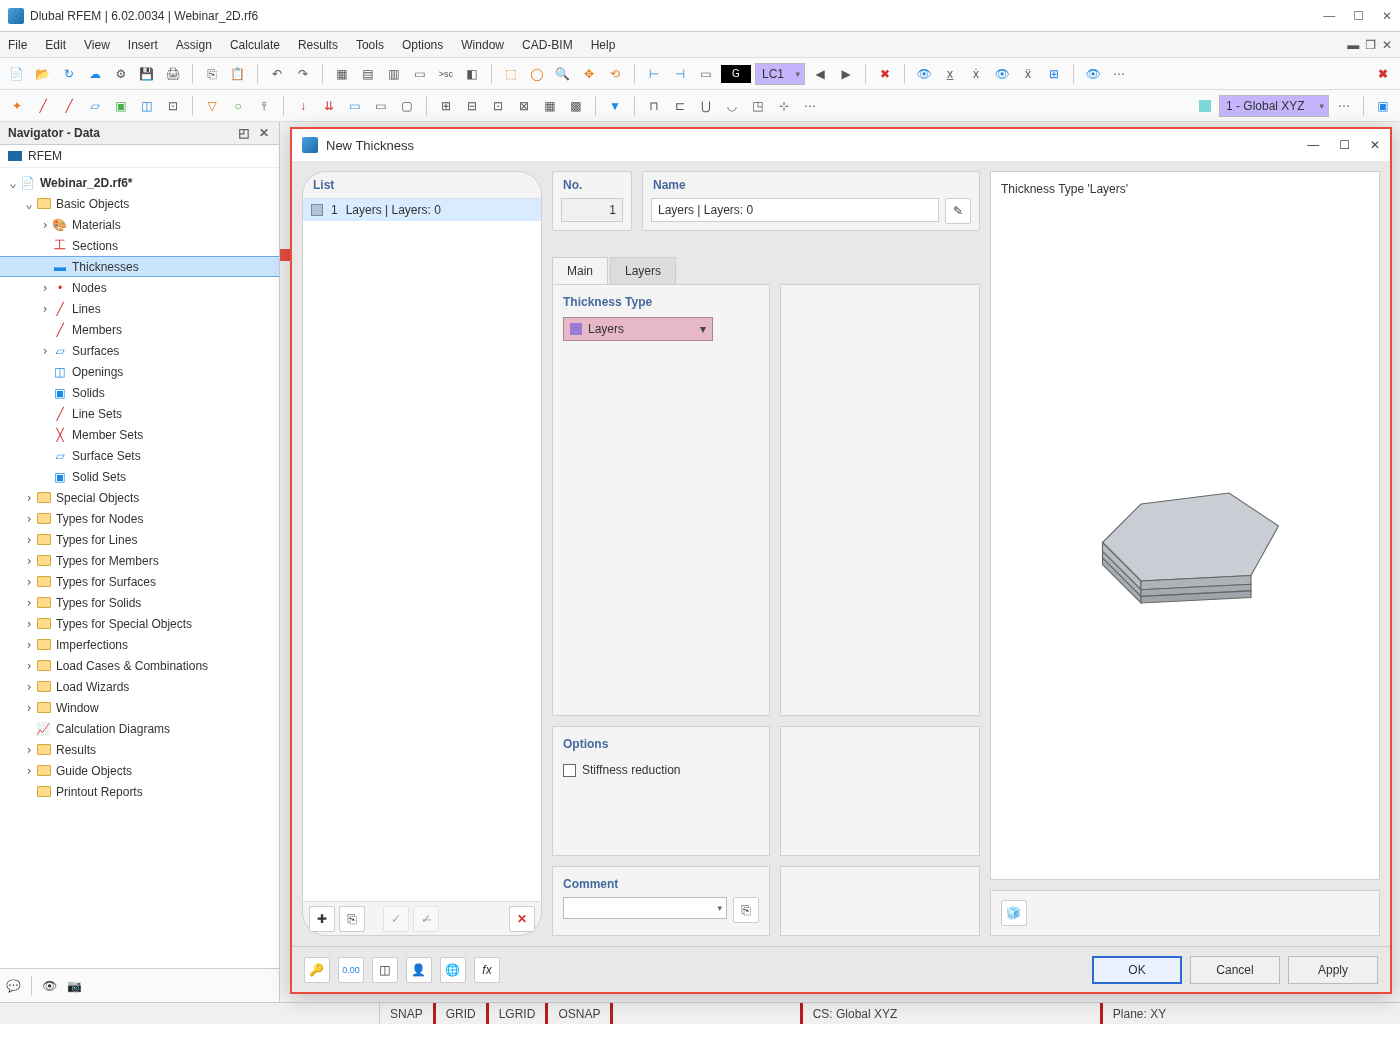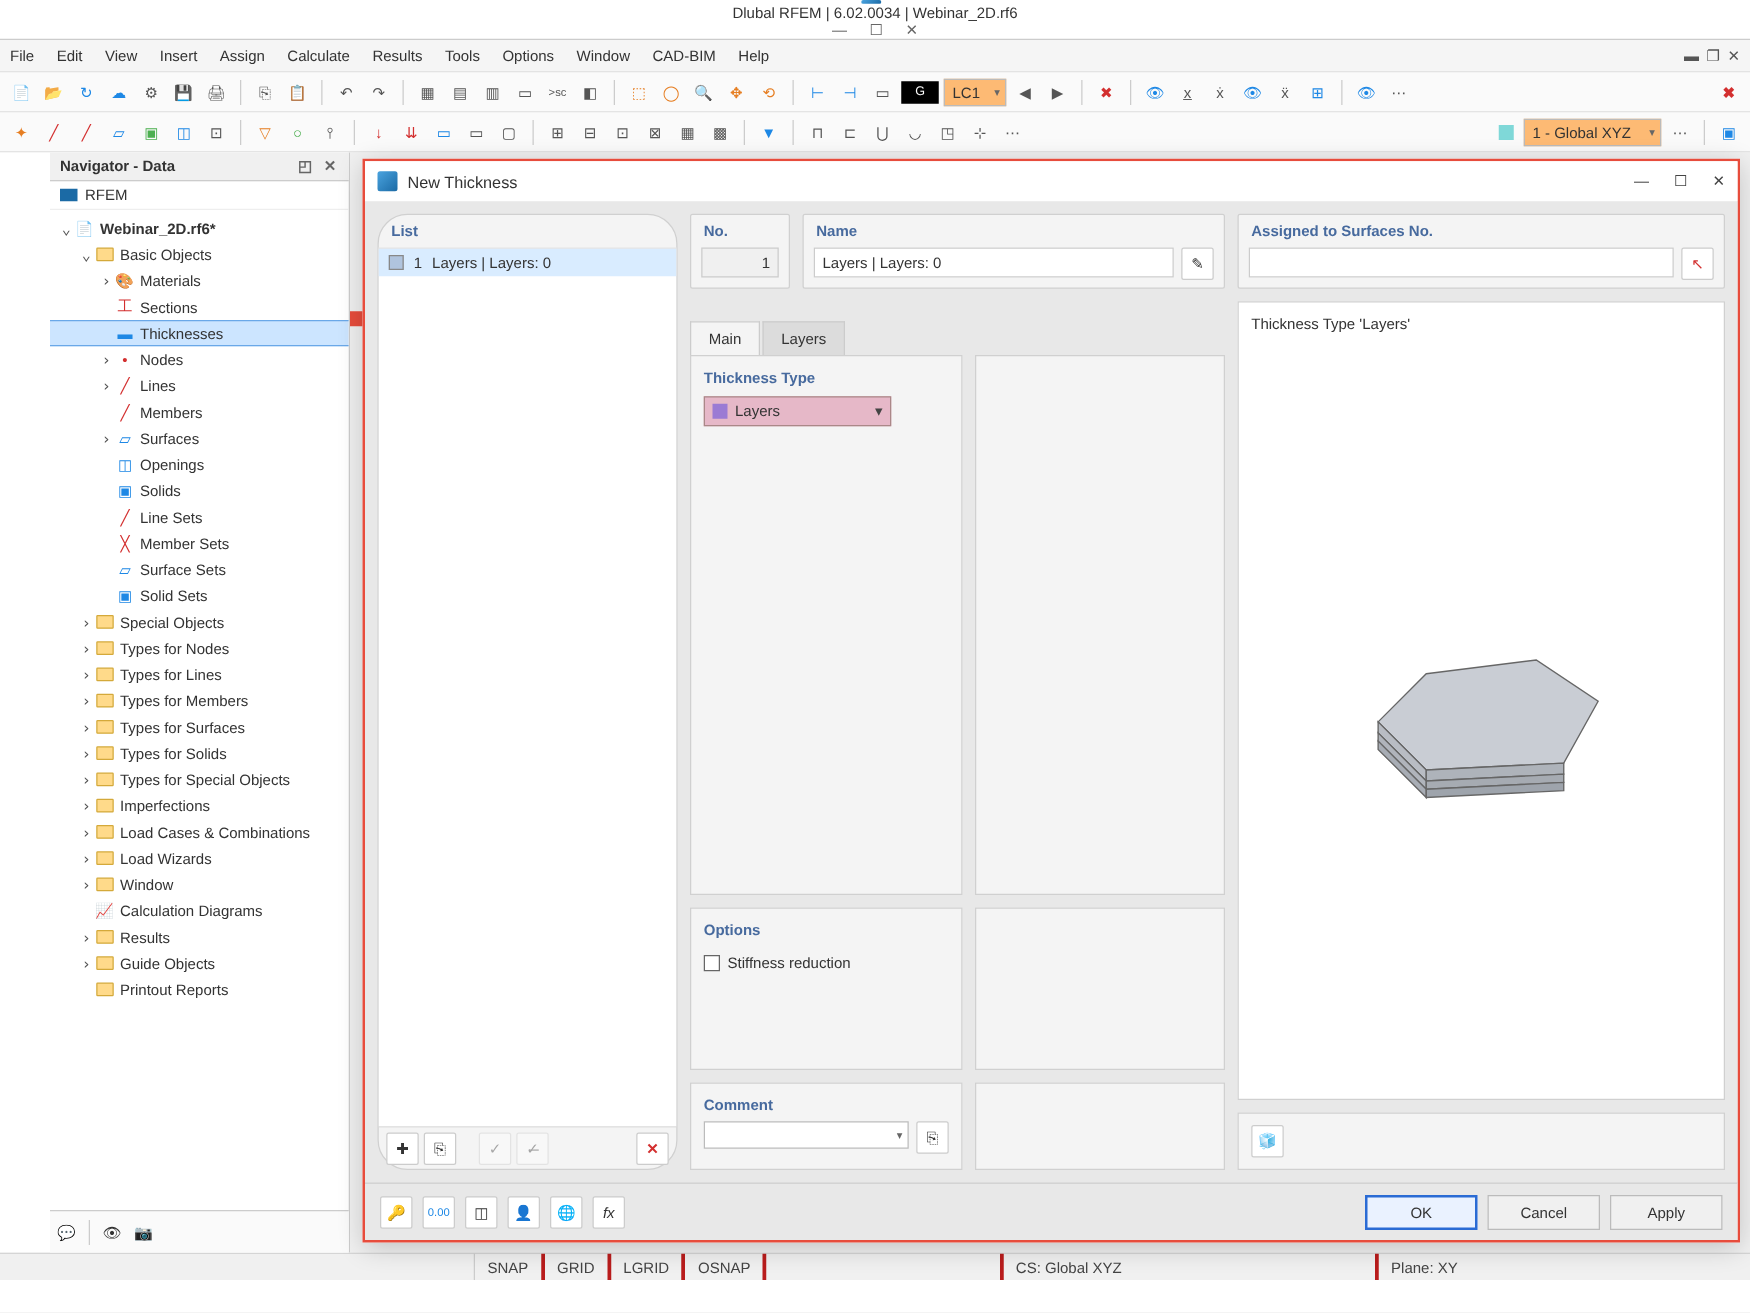--- a/index.html
+++ b/index.html
@@ -1,30 +1,30 @@
 <!DOCTYPE html>
 <html><head>
 <meta charset="utf-8">
 <style>
   *{box-sizing:border-box;margin:0;padding:0;font-family:"Segoe UI",Tahoma,sans-serif;font-size:12px;}
   body{background:#fff;width:1400px;height:1050px;overflow:hidden;position:relative;color:#333;}
-  .titlebar{height:32px;display:flex;align-items:center;padding:0 8px;background:#fff;border-bottom:1px solid #ccc;flex-direction:column;}
+  .titlebar{height:32px;display:flex;align-items:center;padding:0 8px;background:#fff;border-bottom:1px solid #ccc;}
   .titlebar .logo{width:16px;height:16px;background:linear-gradient(135deg,#4aa3df,#1b6aa5);border-radius:2px;margin-right:6px;}
   .titlebar .title{flex:1;color:#333;}
   .titlebar .winbtns{display:flex;gap:18px;color:#666;}
   .menubar{height:26px;display:flex;align-items:center;padding:0 8px;background:#f5f5f5;border-bottom:1px solid #ddd;gap:18px;}
   .menubar span{cursor:default;}
   .menubar .mdibtns{margin-left:auto;display:flex;gap:6px;color:#555;}
   .toolbar{height:32px;display:flex;align-items:center;padding:2px 6px;border-bottom:1px solid #ddd;gap:4px;background:#fafafa;overflow:hidden;}
   .tbtn{width:22px;height:22px;display:inline-flex;align-items:center;justify-content:center;border:1px solid transparent;border-radius:2px;color:#555;}
   .tsep{width:1px;height:20px;background:#ccc;margin:0 4px;}
-  .tdrop{height:22px;border:1px solid #bbb;background:#fdba74;padding:0 18px 0 6px;display:inline-flex;align-items:center;position:relative;min-width:60px;}
+  .tdrop{height:22px;border:1px solid #bbb;background:#c4b5fd;padding:0 18px 0 6px;display:inline-flex;align-items:center;position:relative;min-width:60px;}
   .tdrop::after{content:"▾";position:absolute;right:4px;color:#666;font-size:9px;}
   .main{display:flex;height:calc(1050px - 32px - 26px - 32px - 32px - 22px - 26px);}
-  .navigator{width:280px;border-right:1px solid #ccc;display:flex;flex-direction:column;background:#fff;padding-left:40px;}
+  .navigator{width:280px;border-right:1px solid #ccc;display:flex;flex-direction:column;background:#fff;}
   .nav-header{background:#f0f0f0;border-bottom:1px solid #ccc;padding:4px 8px;display:flex;align-items:center;font-weight:bold;color:#333;}
   .nav-header .spacer{flex:1;}
   .nav-header .ico{width:14px;height:14px;margin-left:6px;display:inline-flex;align-items:center;justify-content:center;color:#666;cursor:pointer;}
   .nav-sub{padding:4px 8px;display:flex;align-items:center;gap:6px;border-bottom:1px solid #eee;}
   .nav-sub .ic{width:14px;height:10px;background:#1b6aa5;}
   .tree{flex:1;overflow:auto;padding:4px 0;}
   .trow{display:flex;align-items:center;height:21px;padding-right:6px;white-space:nowrap;}
   .trow .tw{width:14px;text-align:center;color:#555;cursor:pointer;font-family:monospace;}
   .trow .ic{width:16px;height:14px;margin-right:4px;display:inline-flex;align-items:center;justify-content:center;}
   .folder{width:14px;height:11px;background:#ffda8a;border:1px solid #d4a93a;border-radius:1px;}
@@ -475,27 +475,20 @@
               <div style="width:200px;display:flex;flex-direction:column;gap:10px">
                 <div class="propgroup" style="flex:1"></div>
                 <div class="propgroup" style="height:130px"></div>
                 <div class="propgroup" style="height:70px"></div>
               </div>
             </div>
           </div>
         </div>
 
         <div class="rightcol">
-          <div class="panel" style="height:60px">
-            <div class="panel-h">Assigned to Surfaces No.</div>
-            <div style="padding:0 8px 8px;display:flex;gap:6px">
-              <div class="field" style="flex:1"></div>
-              <span class="sbtn" style="color:#d32f2f">↖</span>
-            </div>
-          </div>
           <div class="preview">
             <div>Thickness Type  'Layers'</div>
             <svg viewBox="0 0 200 150" style="position:absolute;left:50%;top:50%;transform:translate(-50%,-40%);width:220px">
               <g fill="#c9cdd4" stroke="#666" stroke-width="1">
               <polygon points="60,40 140,30 185,60 160,105 60,110 25,75"></polygon>
               <polygon points="25,75 60,110 60,118 25,83" fill="#b8bcc3"></polygon>
               <polygon points="60,110 160,105 160,113 60,118" fill="#aeb3ba"></polygon>
               <polygon points="25,83 60,118 60,124 25,89" fill="#b0b4bb"></polygon>
               <polygon points="60,118 160,113 160,119 60,124" fill="#a6abb2"></polygon>
               <polygon points="25,89 60,124 60,130 25,95" fill="#a8adb5"></polygon>

